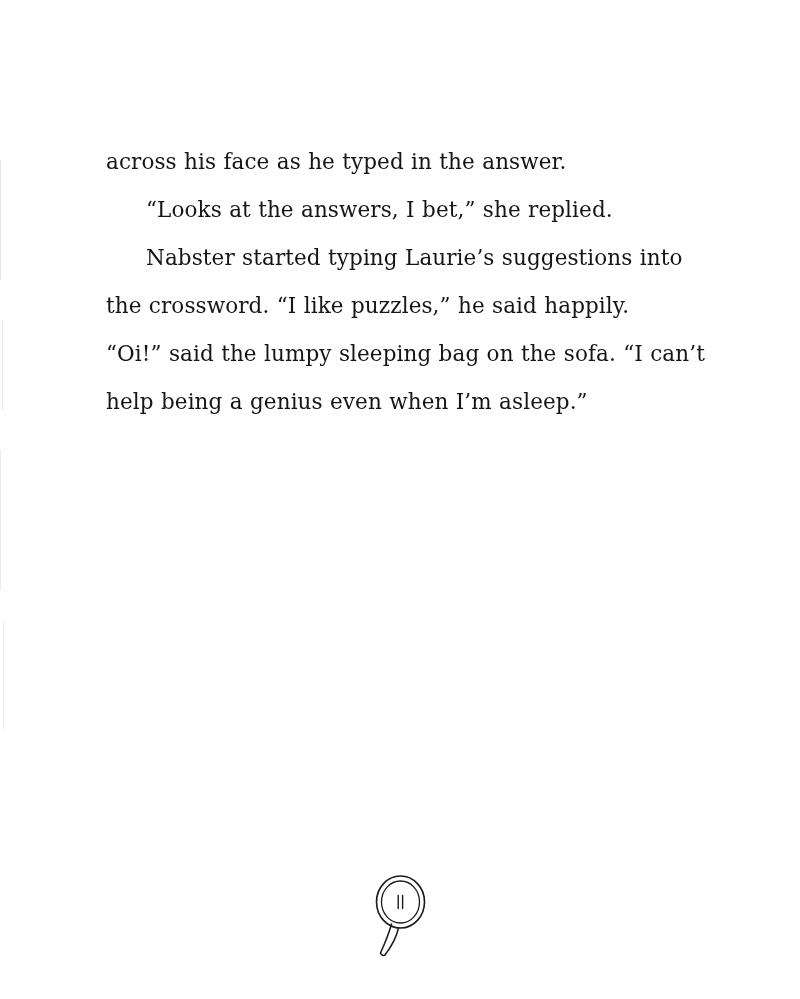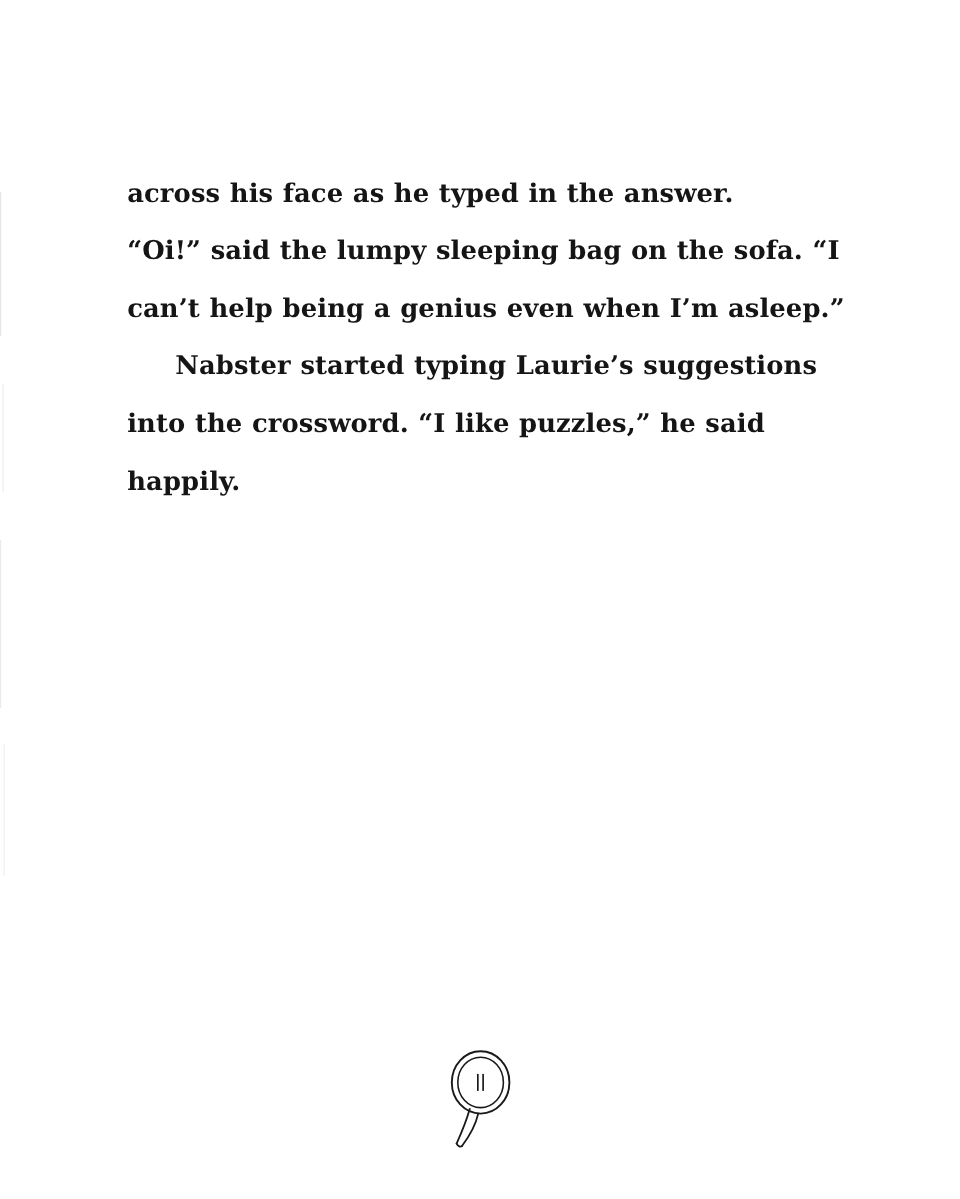--- a/index.html
+++ b/index.html
@@ -16,21 +16,20 @@
     overflow: hidden;
   }
 
   .page {
     position: absolute;
     left: 0;
     top: 0;
     width: 800px;
     height: 999px;
     background: #ffffff;
-    font-weight: bold;
   }
 
   
   .scan-edge {
     position: absolute;
     left: 0px;
     top: 150px;
     width: 6px;
     height: 650px;
     pointer-events: none;
@@ -87,22 +86,23 @@
 
   <div class="scan-edge">
     <i></i>
       <i></i>
       <i></i>
       <i></i>
   </div>
 
   <div class="text-block">
     <p class="para">across his face as he typed in the answer.</p>
+    <p class="para indent">“Looks at the answers, I bet,” she replied.</p>
+    <p class="para indent">Nabster started typing Laurie’s suggestions into the crossword. “I like puzzles,” he said happily.</p>
     <p class="para">“Oi!” said the lumpy sleeping bag on the sofa. “I can’t help being a genius even when I’m asleep.”</p>
-    <p class="para indent">Nabster started typing Laurie’s suggestions into the crossword. “I like puzzles,” he said happily.</p>
   </div>
 
   <div class="ornament">
     <span>
       <svg width="70" height="90" viewBox="0 0 70 90" fill="none" xmlns="http://www.w3.org/2000/svg">
         <ellipse cx="35.5" cy="31" rx="24" ry="26" stroke="#1a1a1a" stroke-width="1.6" fill="none"></ellipse>
         <ellipse cx="35.5" cy="31" rx="19" ry="21" stroke="#1a1a1a" stroke-width="1.3" fill="none"></ellipse>
         <path d="M33.2 24.5 L33.2 37.5" stroke="#1a1a1a" stroke-width="1.4" stroke-linecap="round"></path>
         <path d="M37.6 24.5 L37.6 37.5" stroke="#1a1a1a" stroke-width="1.4" stroke-linecap="round"></path>
         <path d="M26.5 53 C24 62, 20 72, 15.5 82" stroke="#1a1a1a" stroke-width="1.5" stroke-linecap="round" fill="none"></path>

